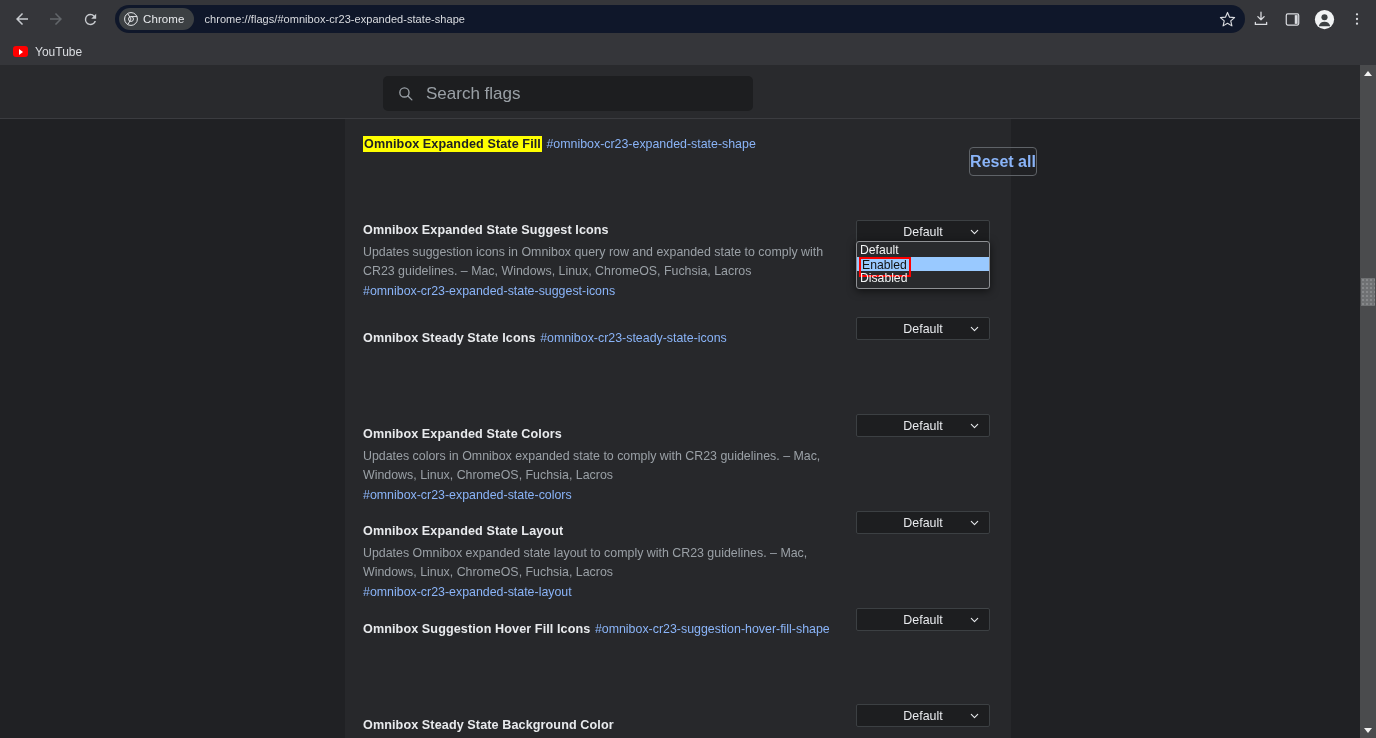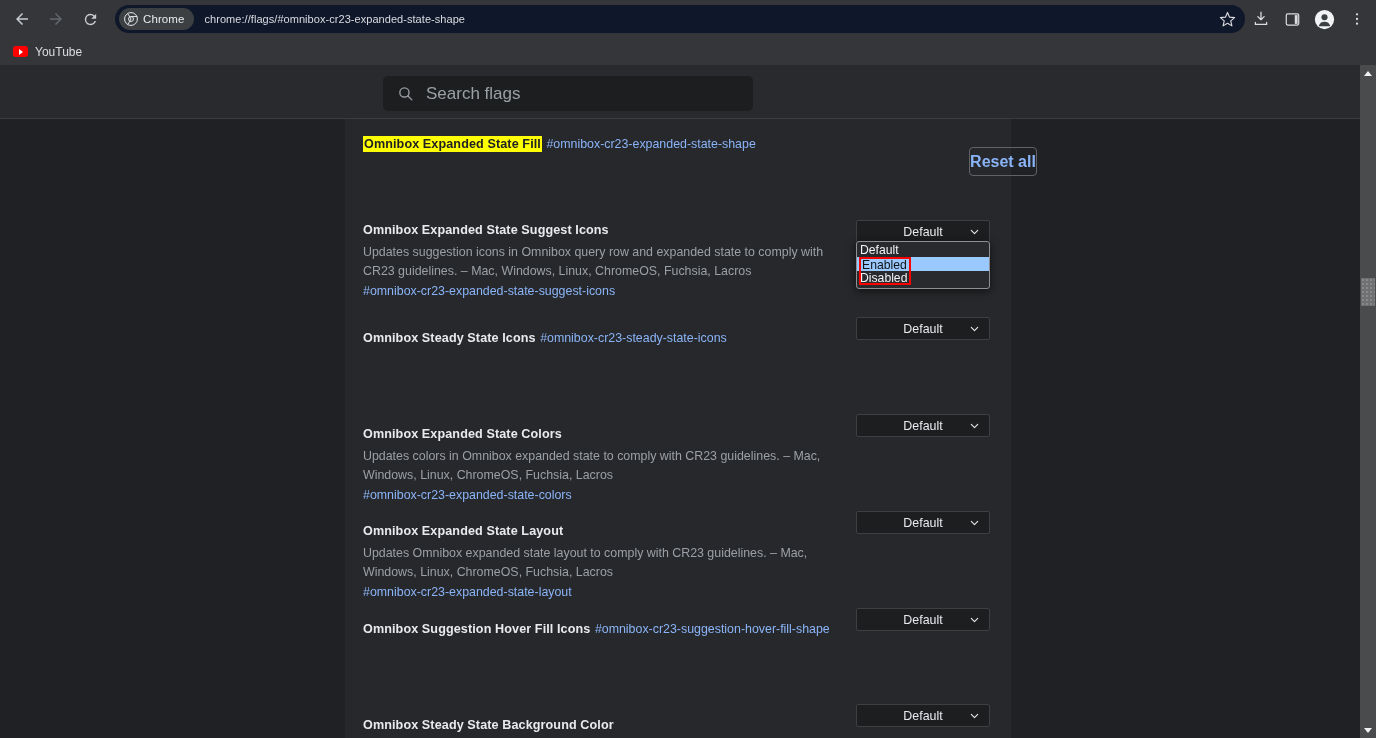--- a/index.html
+++ b/index.html
@@ -212,21 +212,21 @@
     cursor: pointer;
     white-space: nowrap;
   }
   .dd-opt.selected {
     background: #99c9ff;
     color: #111;
   }
   .dd-opt .focus-box {
     display: inline-block;
     border: 2px solid #ff0000;
-    padding: 0 2px 12px 1px;
+    padding: 0 2px 4px 1px;
     margin-left: -1px;
     line-height: 12px;
   }
 
   
   .scrollbar {
     position: absolute; left: 1360px; top: 65px;
     width: 16px; height: 673px;
     background: #4a4b4d;
   }

